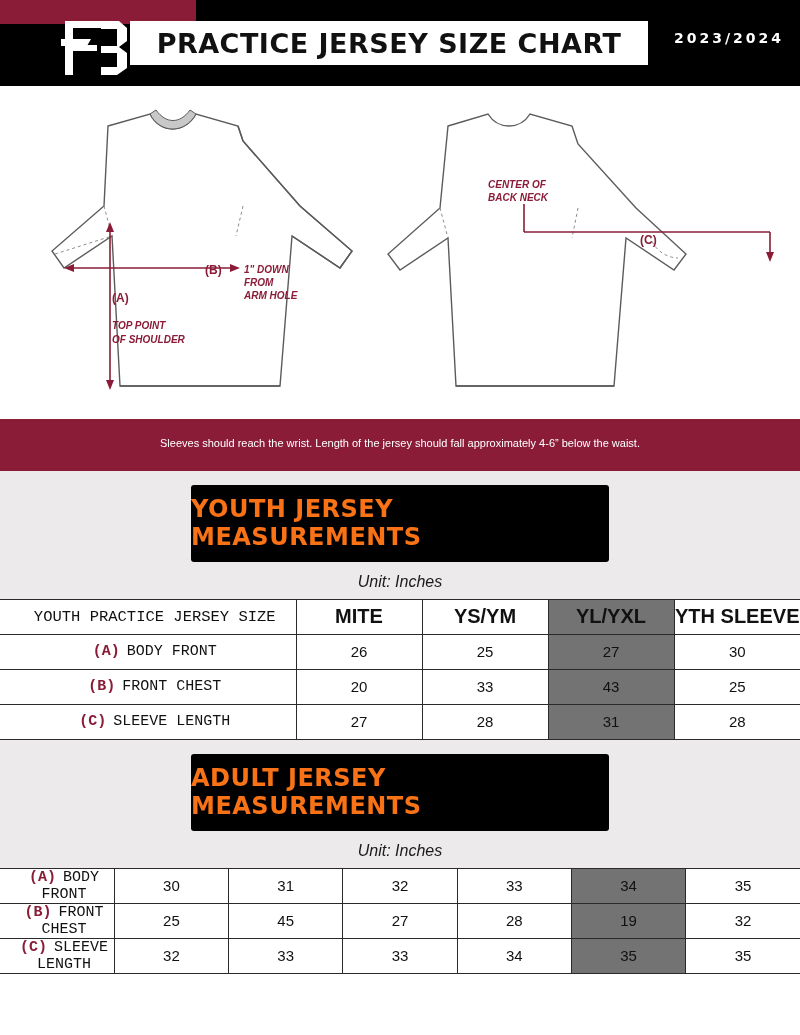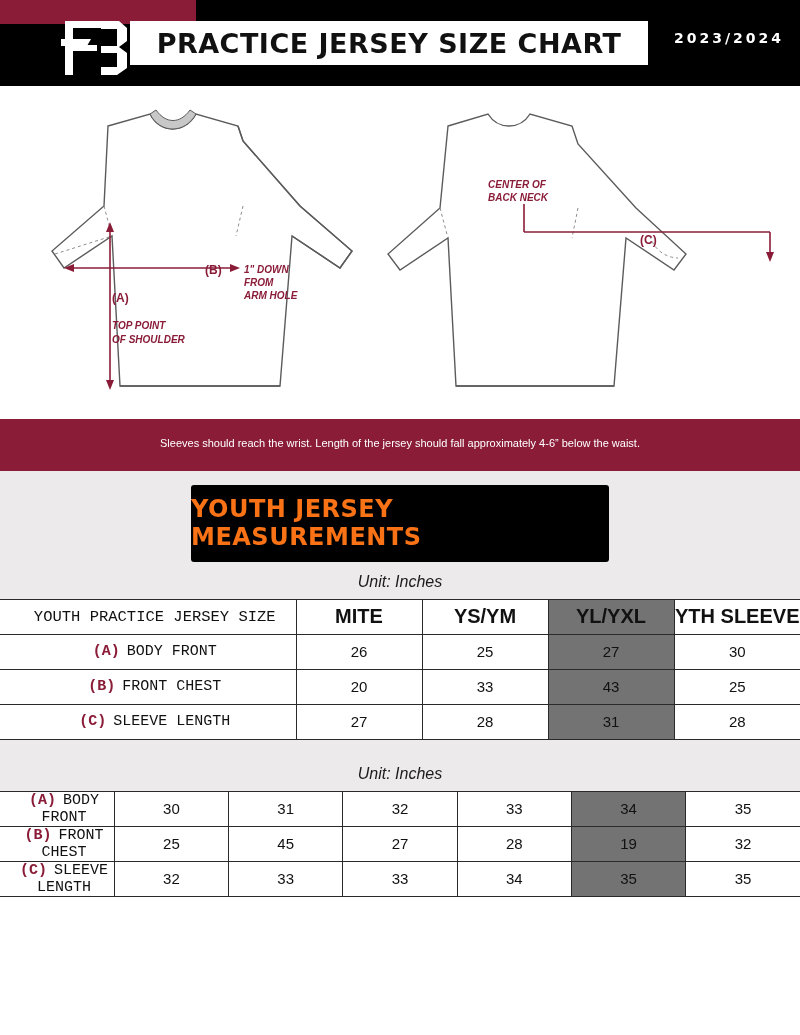--- a/index.html
+++ b/index.html
@@ -282,20 +282,21 @@
         <td>27</td>
         <td>28</td>
         <td class="shade">31</td>
         <td>28</td>
       </tr>
     </tbody>
       </table>
   </div>
 
   <div class="section">
+    <div class="section-title">ADULT JERSEY MEASUREMENTS</div>
     <div class="unit">Unit: Inches</div>
     <table>
       <tbody>
       <tr>
         <td class="rowhead"><span class="letter">(A)</span><span>BODY FRONT</span></td>
         <td>30</td>
         <td>31</td>
         <td>32</td>
         <td>33</td>
         <td class="shade">34</td>

